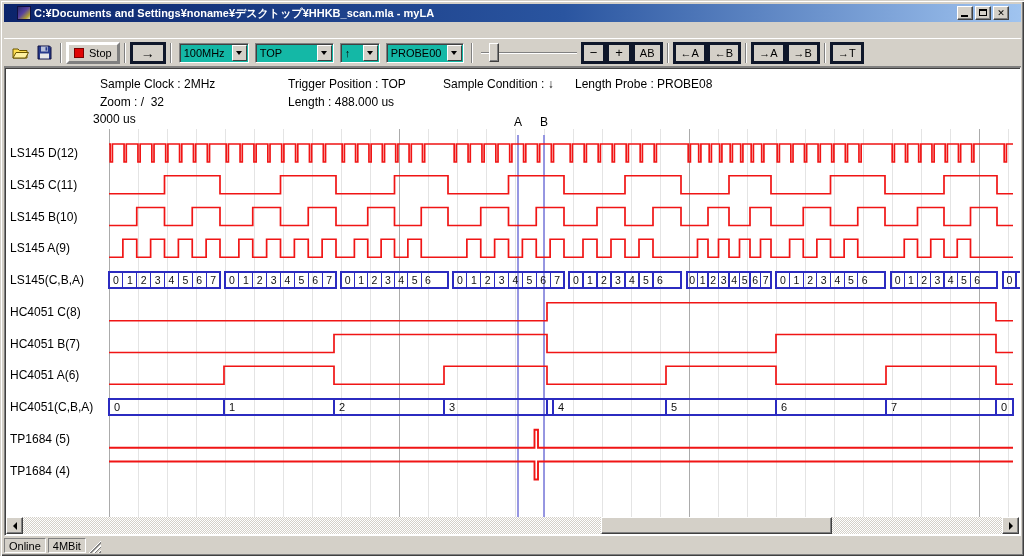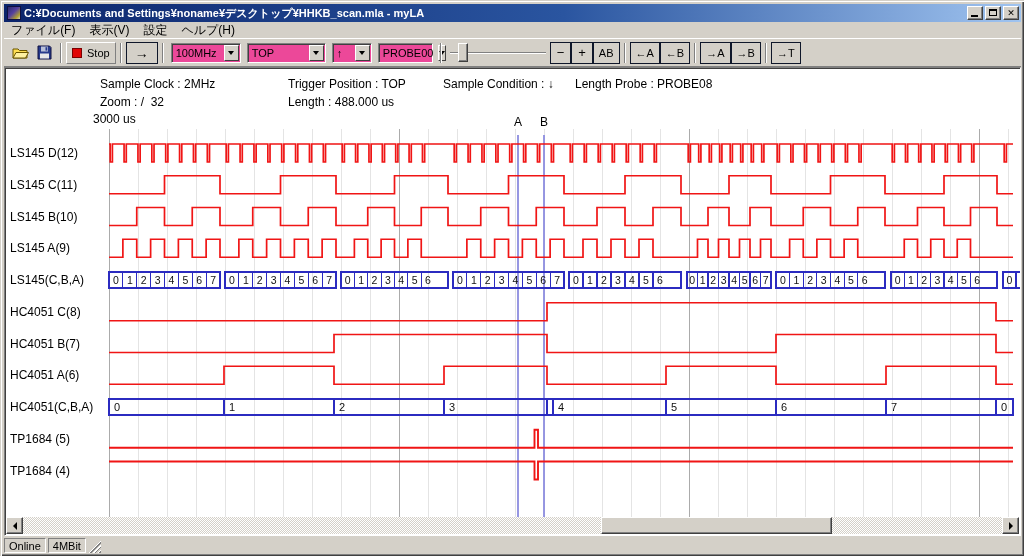--- a/index.html
+++ b/index.html
@@ -4,46 +4,46 @@
 <style>
   html,body{margin:0;padding:0;background:#3a6ea5;}
   *{box-sizing:border-box;font-family:"Liberation Sans","DejaVu Sans",sans-serif;}
   .window{position:relative;width:1024px;height:556px;background:#d4d0c8;
     border-left:1px solid #d4d0c8;border-top:1px solid #d4d0c8;
     box-shadow:inset 1px 1px 0 #ffffff, inset -1px -1px 0 #404040, inset -2px -2px 0 #808080;
     overflow:hidden;}
   
   .titlebar{position:absolute;left:3px;top:3px;right:3px;height:18px;
     background:linear-gradient(90deg,#0b246b 0%,#2a55a0 55%,#a0c4f0 100%);
-    display:flex;align-items:center;padding:0 2px;}
+    display:flex;align-items:center;padding:0 12px;}
   .app-icon{width:14px;height:14px;margin:0 3px 0 1px;flex:0 0 auto;
     background:linear-gradient(135deg,#2b2b6b 0%,#5540a0 45%,#b0a030 80%,#d0d0d0 100%);
     border:1px solid #101040;}
   .title-text{color:#fff;font-size:11px;font-weight:bold;white-space:nowrap;overflow:hidden;flex:1;}
   .winbtns{display:flex;gap:2px;margin-left:4px;}
   .winbtn{width:16px;height:14px;background:#d4d0c8;border:1px solid;
     border-color:#fff #404040 #404040 #fff;box-shadow:inset -1px -1px 0 #808080;
     position:relative;font-size:9px;font-weight:bold;color:#000;text-align:center;line-height:12px;}
   .glyph-min{position:absolute;left:3px;bottom:2px;width:7px;height:2px;background:#000;}
   .glyph-max{position:absolute;left:3px;top:2px;width:8px;height:7px;border:1px solid #000;border-top-width:2px;}
   
   .menubar{position:absolute;left:3px;top:21px;right:3px;height:16px;background:#d4d0c8;
     display:flex;align-items:center;font-size:12px;}
   .menu-item{padding:1px 7px;white-space:pre;}
   
   .toolbar{position:absolute;left:3px;top:37px;right:3px;height:29px;background:#d4d0c8;
     border-top:1px solid #fff;border-bottom:1px solid #808080;
     display:flex;align-items:center;padding-left:4px;font-size:11px;}
   .tsep{width:2px;height:20px;margin:0 4px;border-left:1px solid #808080;border-right:1px solid #fff;}
   .tbtn{height:22px;display:flex;align-items:center;justify-content:space-between;padding:0 5px;
-    background:#d4d0c8;border:1px solid #0f172a;}
+    background:#d4d0c8;border:3px solid #0f172a;}
   .tbtn.raised{border-color:#fff #808080 #808080 #fff;}
   .stopsq{width:10px;height:10px;background:#e00505;border:1px solid #7a0000;margin-right:5px;}
   .arrowbtn{font-size:14px;font-weight:bold;padding:0 8px;}
-  .combo{height:20px;background:#ec4899;border:1px solid;border-color:#808080 #fff #fff #808080;
+  .combo{height:20px;background:#14b8a6;border:1px solid;border-color:#808080 #fff #fff #808080;
     box-shadow:inset 1px 1px 0 #404040;display:flex;align-items:center;margin:0 3px;}
   .combo .val{padding:0 4px;flex:1;white-space:nowrap;font-size:11px;}
   .combo .drop{width:15px;height:16px;margin:1px;background:#d4d0c8;border:1px solid;
     border-color:#fff #404040 #404040 #fff;display:flex;align-items:center;justify-content:center;}
   .combo .drop span{width:0;height:0;border-left:3px solid transparent;border-right:3px solid transparent;border-top:4px solid #000;}
   .slider{position:relative;width:96px;height:22px;margin:0 4px;}
   .slider .track{position:absolute;left:0;right:0;top:10px;height:2px;border-top:1px solid #808080;border-bottom:1px solid #fff;}
   .slider .thumb{position:absolute;left:8px;top:1px;width:10px;height:19px;background:#d4d0c8;
     border:1px solid;border-color:#fff #404040 #404040 #fff;box-shadow:inset -1px -1px 0 #808080;}
   .opbtn{padding:0 6px;font-size:13px;}
@@ -86,26 +86,20 @@
       <div class="winbtn">
           <span class="glyph-min"></span>
         </div>
       <div class="winbtn">
           <span class="glyph-max"></span>
         </div>
       <div class="winbtn">✕</div>
     </div>
   </div>
 
-  <div class="menubar">
-    <span class="menu-item">ファイル(F)</span>
-    <span class="menu-item">表示(V)</span>
-    <span class="menu-item">設定</span>
-    <span class="menu-item">ヘルプ(H)</span>
-  </div>
 
   <div class="toolbar">
     <div class="icon16">
       <svg width="17" height="15" viewBox="0 0 17 15">
         <path d="M1 4 L6 4 L7.5 5.5 L15 5.5 L15 13 L1 13 Z" fill="#ffde52" stroke="#6b5600" stroke-width="1"></path>
         <path d="M1 13 L4 7.5 L16.5 7.5 L13.5 13 Z" fill="#ffF1a0" stroke="#6b5600" stroke-width="1"></path>
       </svg>
     </div>
     <div class="icon16">
       <svg width="15" height="15" viewBox="0 0 15 15">
@@ -134,21 +128,21 @@
       <span class="drop">
           <span></span>
         </span>
     </div>
     <div class="combo" style="width:40px">
       <span class="val">↑</span>
       <span class="drop">
           <span></span>
         </span>
     </div>
-    <div class="combo" style="width:55px">
+    <div class="combo" style="width:78px">
       <span class="val">PROBE00</span>
       <span class="drop">
           <span></span>
         </span>
     </div>
     <div class="tsep"></div>
     <div class="slider">
       <div class="track"></div>
       <div class="thumb"></div>
     </div>

